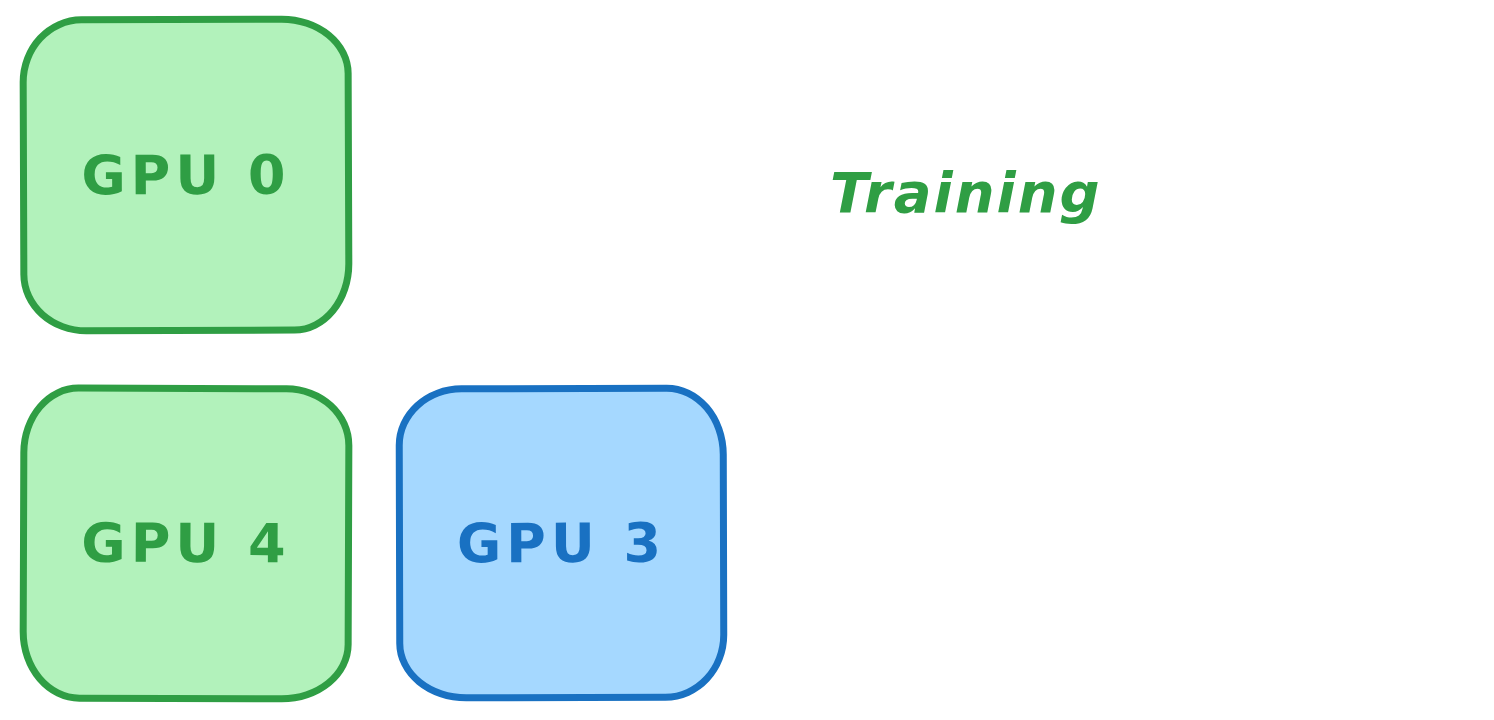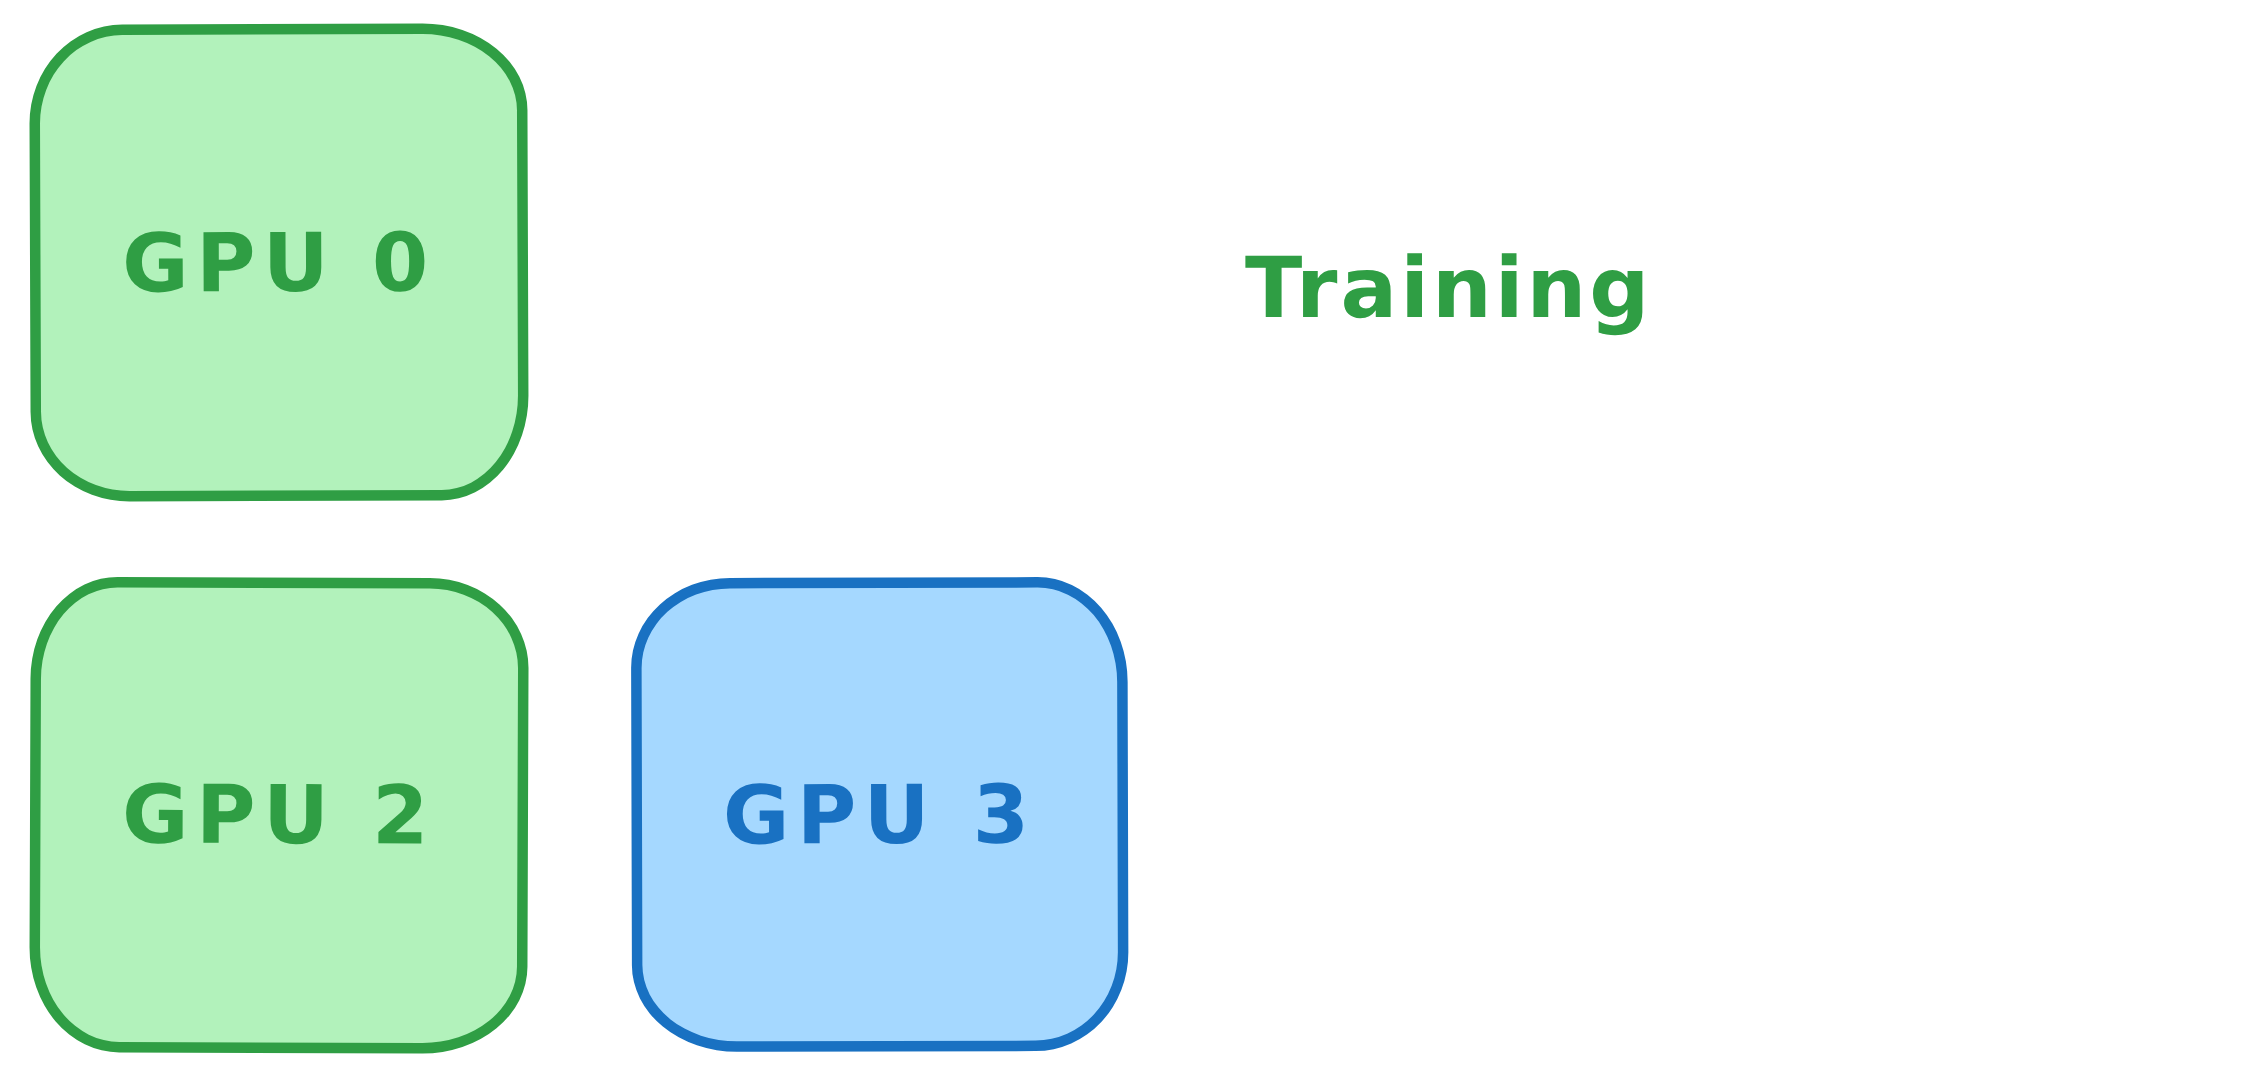--- a/index.html
+++ b/index.html
@@ -46,52 +46,53 @@
   
   #gpu0 { left: 20px;  top: 16px;  width: 332px; height: 318px;
           border-radius: 62px 70px 58px 66px / 66px 58px 70px 60px;
           transform: rotate(-0.2deg); }
   #gpu1 { left: 418px; top: 18px;  width: 330px; height: 315px;
           border-radius: 70px 58px 66px 60px / 58px 68px 60px 70px;
           transform: rotate(0.15deg); }
   #gpu2 { left: 20px;  top: 385px; width: 332px; height: 317px;
           border-radius: 58px 66px 70px 60px / 68px 60px 58px 70px;
           transform: rotate(0.2deg); }
-  #gpu3 { left: 421px; top: 385px; width: 331px; height: 316px;
+  #gpu3 { left: 396px; top: 385px; width: 331px; height: 316px;
           border-radius: 66px 60px 62px 70px / 60px 70px 66px 58px;
           transform: rotate(-0.15deg); }
   .row-label {
     position: absolute;
     font-weight: bold;
     white-space: nowrap;
     letter-spacing: 2px;
   }
   #training-label {
     left: 830px; top: 160px;
     font-size: 56px;
     color: var(--training-stroke);
+    font-style: italic;
   }
   #generation-label {
     left: 818px; top: 498px;
     font-size: 54px;
     color: var(--generation-stroke);
   }
 </style>
 </head>
 <body>
 
 <div class="canvas">
 
   <div id="gpu0" class="gpu-box training">
     <span>GPU 0</span>
   </div>
 
 
   <div id="gpu2" class="gpu-box training">
-    <span>GPU 2</span>
+    <span>GPU 4</span>
   </div>
 
   <div id="gpu3" class="gpu-box generation">
     <span>GPU 3</span>
   </div>
 
   <div id="training-label" class="row-label">Training</div>
 
 
 </div>

